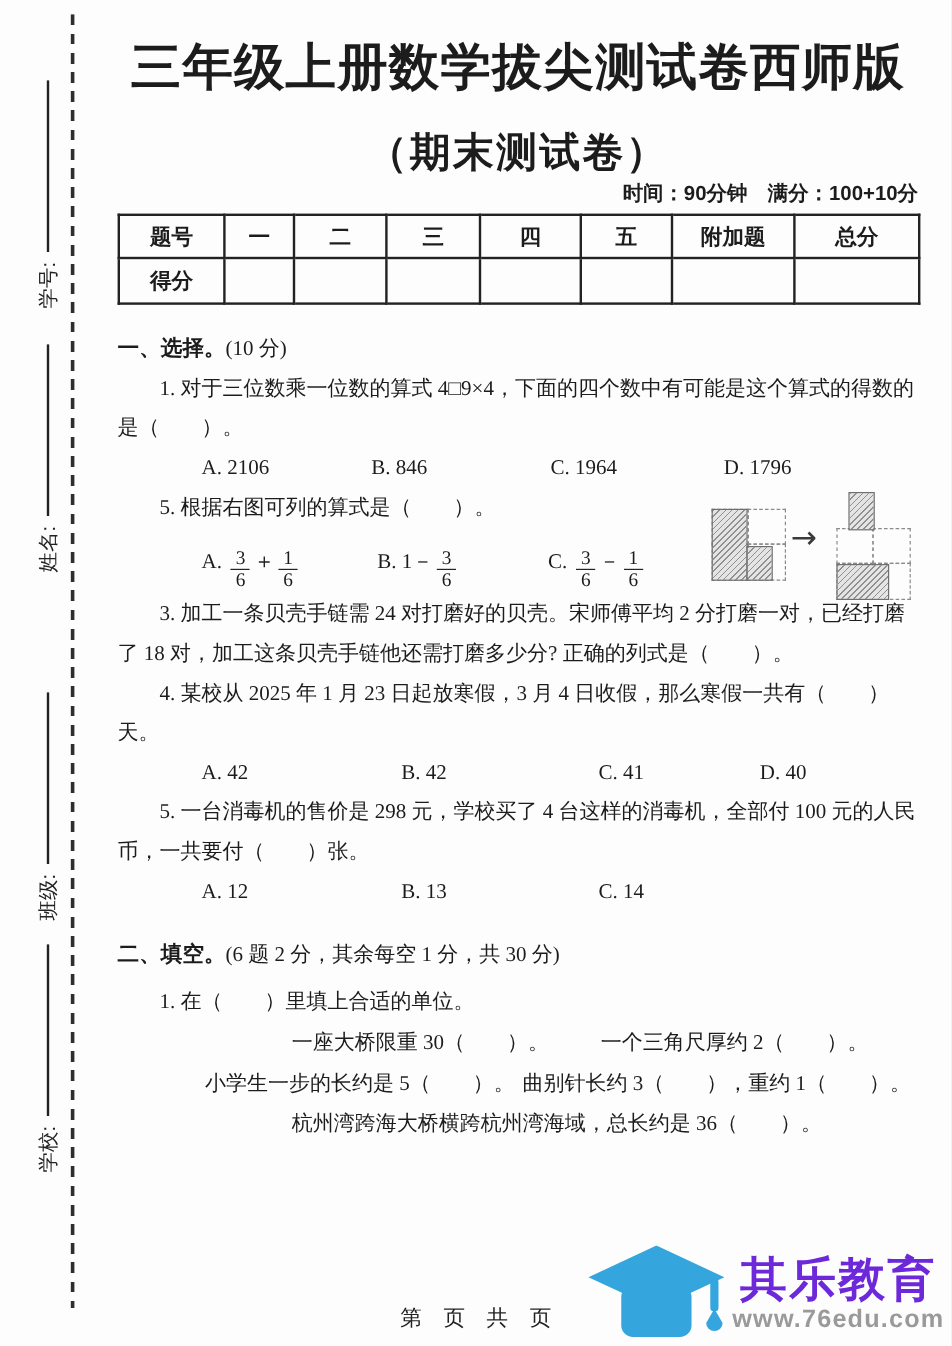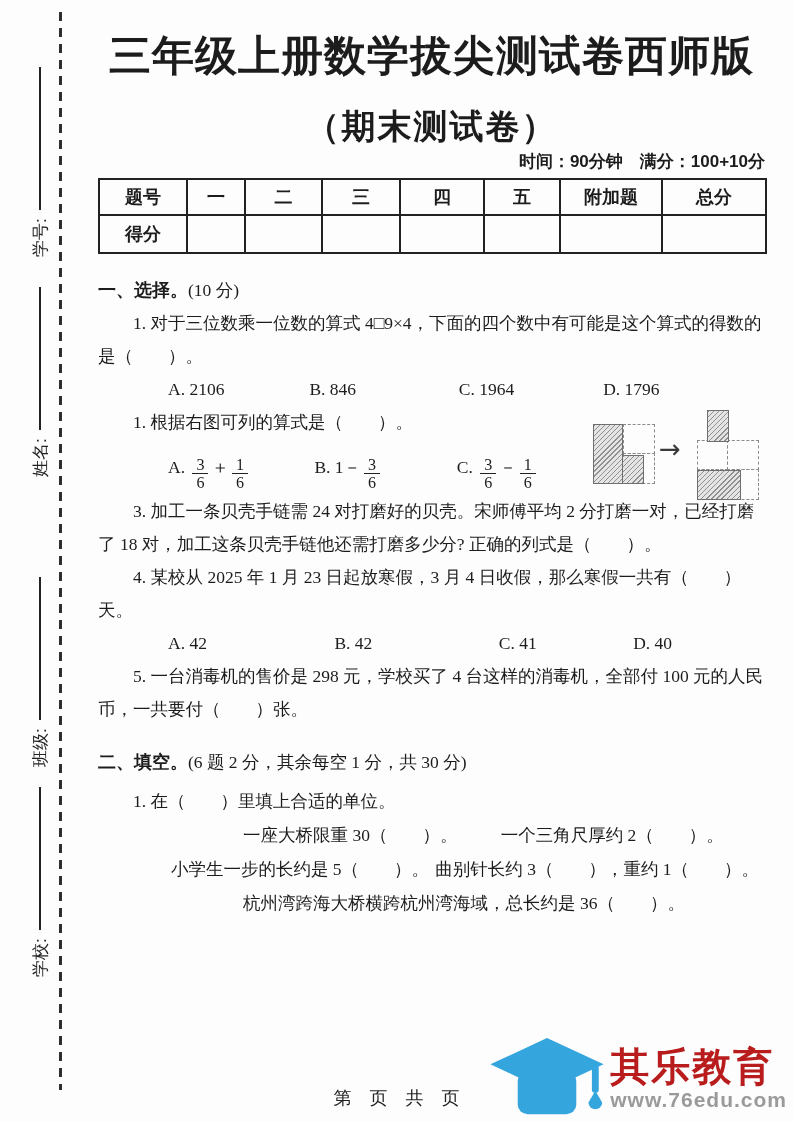--- a/index.html
+++ b/index.html
@@ -148,21 +148,21 @@
 
     <p class="q">1. 对于三位数乘一位数的算式 4□9×4，下面的四个数中有可能是这个算式的得数的是（　　）。</p>
     <div class="opts q1o">
       <span class="o o0">A. 2106</span>
       <span class="o o1">B. 846</span>
       <span class="o o2">C. 1964</span>
       <span class="o">D. 1796</span>
     </div>
 
     <div class="q2wrap">
-      <p class="q q2text">1. 根据右图可列的算式是（　　）。</p>
+      <p class="q q2text">5. 根据右图可列的算式是（　　）。</p>
       <div class="opts q2o">
         <span class="o o0"><span>A.</span>
           <span class="frac"><i>3</i><i class="den">6</i></span><span>＋</span><span class="frac"><i>1</i><i class="den">6</i></span></span>
         <span class="o o1"><span>B.</span>
           <span>1</span><span>－</span><span class="frac"><i>3</i><i class="den">6</i></span></span>
         <span class="o"><span>C.</span>
           <span class="frac"><i>3</i><i class="den">6</i></span><span>－</span><span class="frac"><i>1</i><i class="den">6</i></span></span>
       </div>
 
       <div class="q2-diagram">
@@ -192,20 +192,25 @@
 
     <p class="q">4. 某校从 2025 年 1 月 23 日起放寒假，3 月 4 日收假，那么寒假一共有（　　）天。</p>
     <div class="opts q4o">
       <span class="o o0">A. 42</span>
       <span class="o o1">B. 42</span>
       <span class="o o2">C. 41</span>
       <span class="o">D. 40</span>
     </div>
 
     <p class="q">5. 一台消毒机的售价是 298 元，学校买了 4 台这样的消毒机，全部付 100 元的人民币，一共要付（　　）张。</p>
+    <div class="opts q5o">
+      <span class="o o0">A. 12</span>
+      <span class="o o1">B. 13</span>
+      <span class="o">C. 14</span>
+    </div>
 
     <div class="sec-head">
       <span class="sec-title">二、填空。</span><span>(6 题 2 分，其余每空 1 分，共 30 分)</span>
     </div>
 
     <p class="q" style="margin-top:6px;">1. 在（　　）里填上合适的单位。</p>
     <div class="fill-line l1">
       <span class="fa">一座大桥限重 30（　　）。</span>
       <span>一个三角尺厚约 2（　　）。</span>
     </div>
@@ -223,18 +228,18 @@
   <div class="logo">
     <span style="color: rgb(53, 165, 222);">
       <svg width="118" height="82" viewBox="0 0 120 84" fill="currentColor">
         <rect x="30" y="34" width="60" height="44" rx="10"></rect>
         <polygon points="60,0 118,27 60,54 2,27"></polygon>
         <rect x="106" y="28" width="7" height="28" rx="3"></rect>
         <path d="M109.5 54 l7 12 a7,7 0 1 1 -14 0 z"></path>
       </svg>
     </span>
     <span class="logo-text">
-      <span class="brand" style="color: #b91c1c;">其乐教育</span>
+      <span class="brand" style="color: #6d28d9; text-align: center;">其乐教育</span>
       <span class="brand-url" style="color: rgb(154, 154, 154);">www.76edu.com</span>
     </span>
   </div>
 
 </div>
 
 </body></html>

